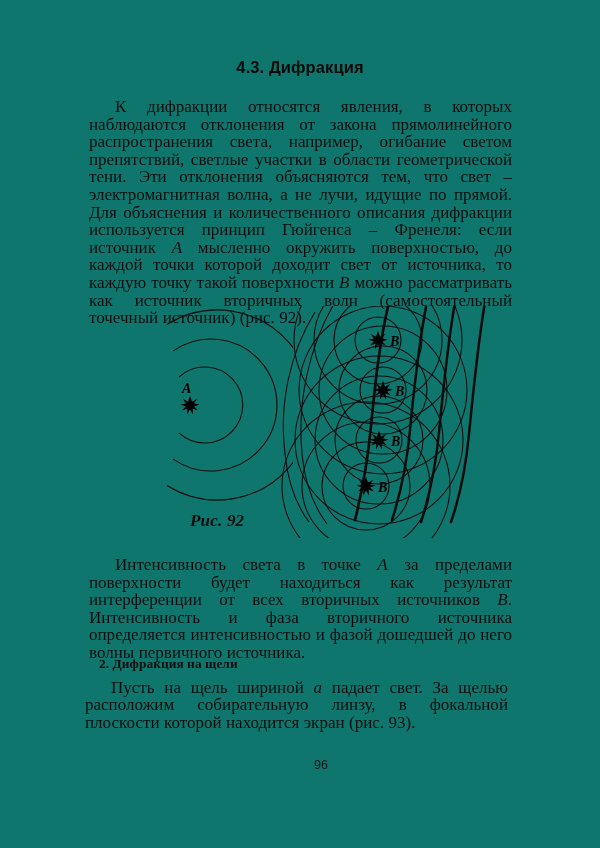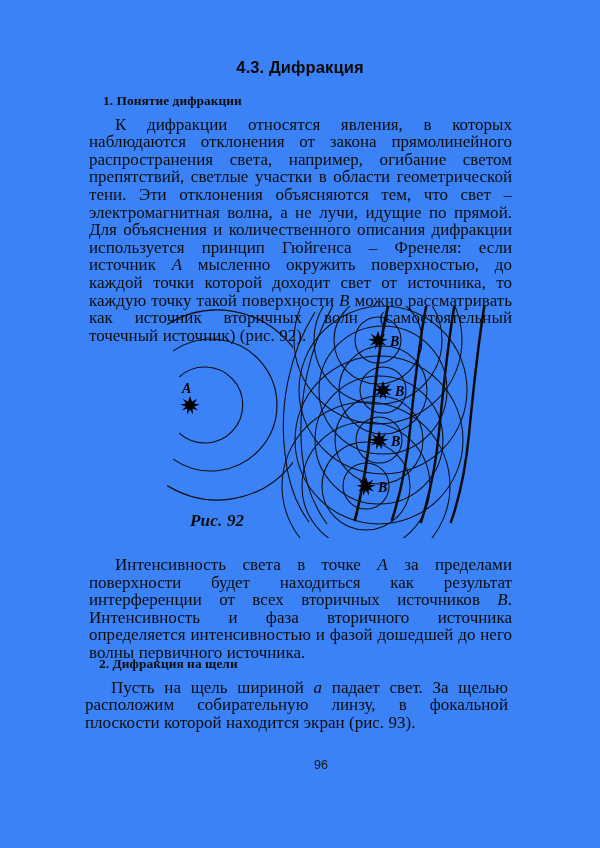--- a/index.html
+++ b/index.html
@@ -13,21 +13,21 @@
     position: relative;
     font-family: "Liberation Serif", "DejaVu Serif", serif;
     color: #0d0d0d;
     overflow: hidden;
   }
   .page {
     position: absolute;
     left: 0; top: 0;
     width: 600px;
     height: 848px;
-    background: #3b82f6;
+    background: #0f766e;
   }
   .section-title {
     position: absolute;
     left: 0;
     top: 58px;
     width: 600px;
     text-align: center;
     font-family: "Liberation Sans", "DejaVu Sans", sans-serif;
     font-weight: bold;
     font-size: 16.5px;
@@ -115,21 +115,20 @@
   }
 </style>
 </head>
 <body>
 
 <div class="page">
 
   <div class="section-title">4.3. Дифракция</div>
 
   <div class="content">
-    <div class="subhead">1. Понятие дифракции</div>
     <p class="body">К дифракции относятся явления, в которых наблюдаются отклонения от закона прямолинейного распространения света, например, огибание светом препятствий, светлые участки в области геометрической тени. Эти отклонения объясняются тем, что свет – электромагнитная волна, а не лучи, идущие по прямой. Для объяснения и количественного описания дифракции используется принцип Гюйгенса – Френеля: если источник <i class="mathvar">A</i> мысленно окружить поверхностью, до каждой точки которой доходит свет от источника, то каждую точку такой поверхности <i class="mathvar">B</i> можно рассматривать как источник вторичных волн (самостоятельный точечный источник) (рис. 92).</p>
   </div>
 
   <div class="figure-block">
     <svg class="figure-svg" width="435" height="232" viewBox="0 0 435 232">
       <defs>
         <clipPath id="leftclip">
           <rect x="0" y="0" width="210" height="232"></rect>
         </clipPath>
         <clipPath id="rightclip">

